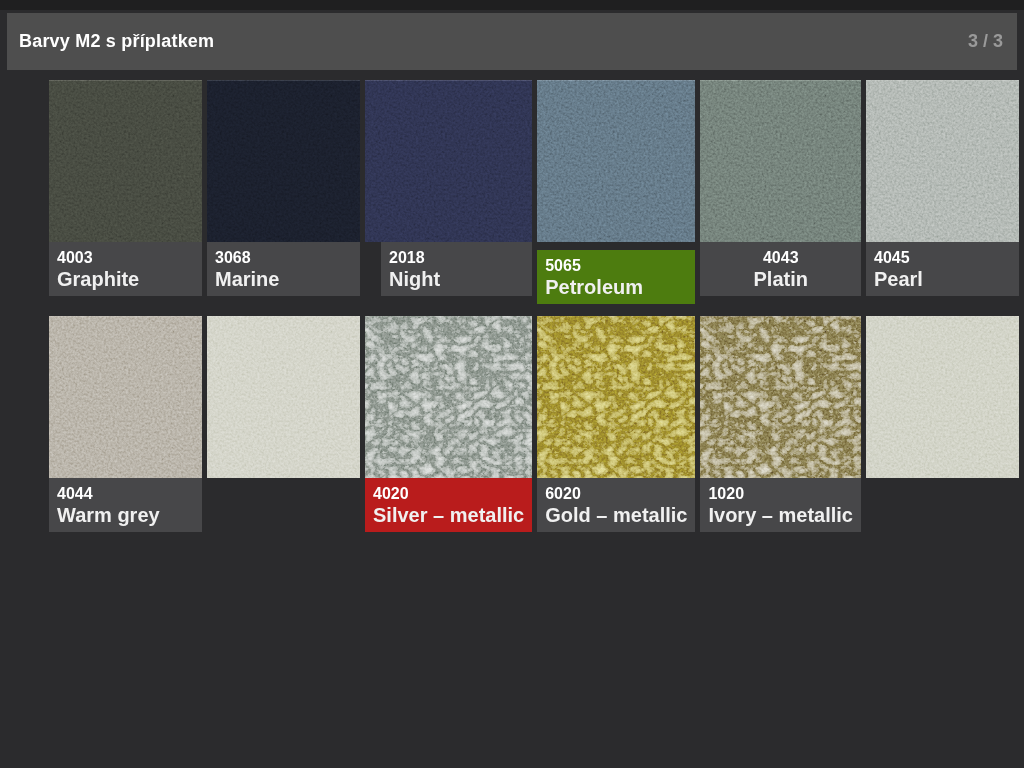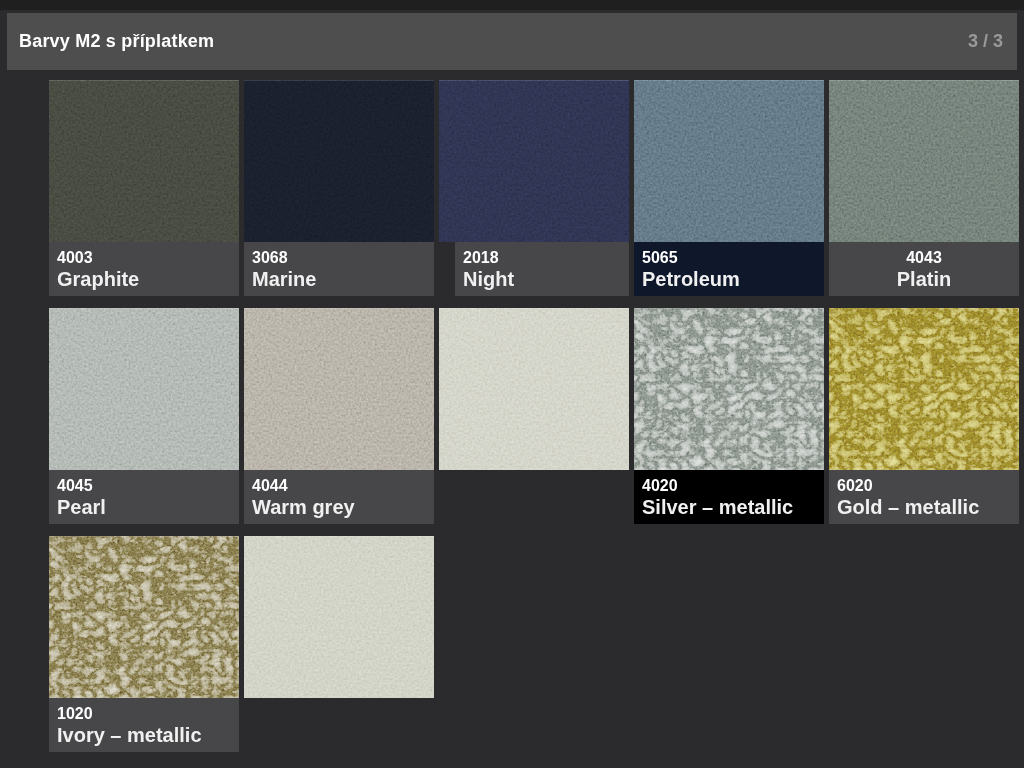--- a/index.html
+++ b/index.html
@@ -33,21 +33,21 @@
     color: var(--title-text, #ffffff);
   }
   .page-indicator {
     font-size: 18px;
     font-weight: 700;
     color: var(--indicator-text, #9a9a9a);
   }
   .grid {
     margin: 10px 5px 0 5px;
     display: grid;
-    grid-template-columns: repeat(5, 1fr);
+    grid-template-columns: repeat(6, 1fr);
     column-gap: 5px;
     row-gap: 12px;
     padding-left: 44px;
   }
   .tile { display: flex; flex-direction: column; }
   .texture {
     position: relative;
     height: 162px;
     overflow: hidden;
     box-shadow: inset 0 1px 0 rgba(255,255,255,0.10);
@@ -155,21 +155,21 @@
     </div>
   </div>
 
   <div class="tile">
     <div class="texture" style="background-color: rgb(82, 99, 111);">
       <svg class="grain fine" aria-hidden="true">
         <rect filter="url(#grainFine)"></rect>
       </svg>
 
     </div>
-    <div class="label" style="background: #0f172a;">
+    <div class="label" style="background: #4d7c0f; margin-top: 8px;">
       <div class="code">5065</div>
       <div class="name">Petroleum</div>
     </div>
   </div>
 
   <div class="tile">
     <div class="texture" style="background-color: rgb(95, 106, 100);">
       <svg class="grain fine" aria-hidden="true">
         <rect filter="url(#grainFine)"></rect>
       </svg>
@@ -218,21 +218,21 @@
 
   <div class="tile">
     <div class="texture" style="background-color: rgb(158, 166, 159);">
       <svg class="grain fine" aria-hidden="true">
         <rect filter="url(#grainFine)"></rect>
       </svg>
       <svg class="grain coarse" aria-hidden="true" style="display: block;">
         <rect filter="url(#grainCoarse)"></rect>
       </svg>
     </div>
-    <div class="label" style="background: #000000;">
+    <div class="label" style="background: #b91c1c;">
       <div class="code">4020</div>
       <div class="name">Silver – metallic</div>
     </div>
   </div>
 
   <div class="tile">
     <div class="texture" style="background-color: rgb(173, 158, 79);">
       <svg class="grain fine" aria-hidden="true">
         <rect filter="url(#grainFine)"></rect>
       </svg>

